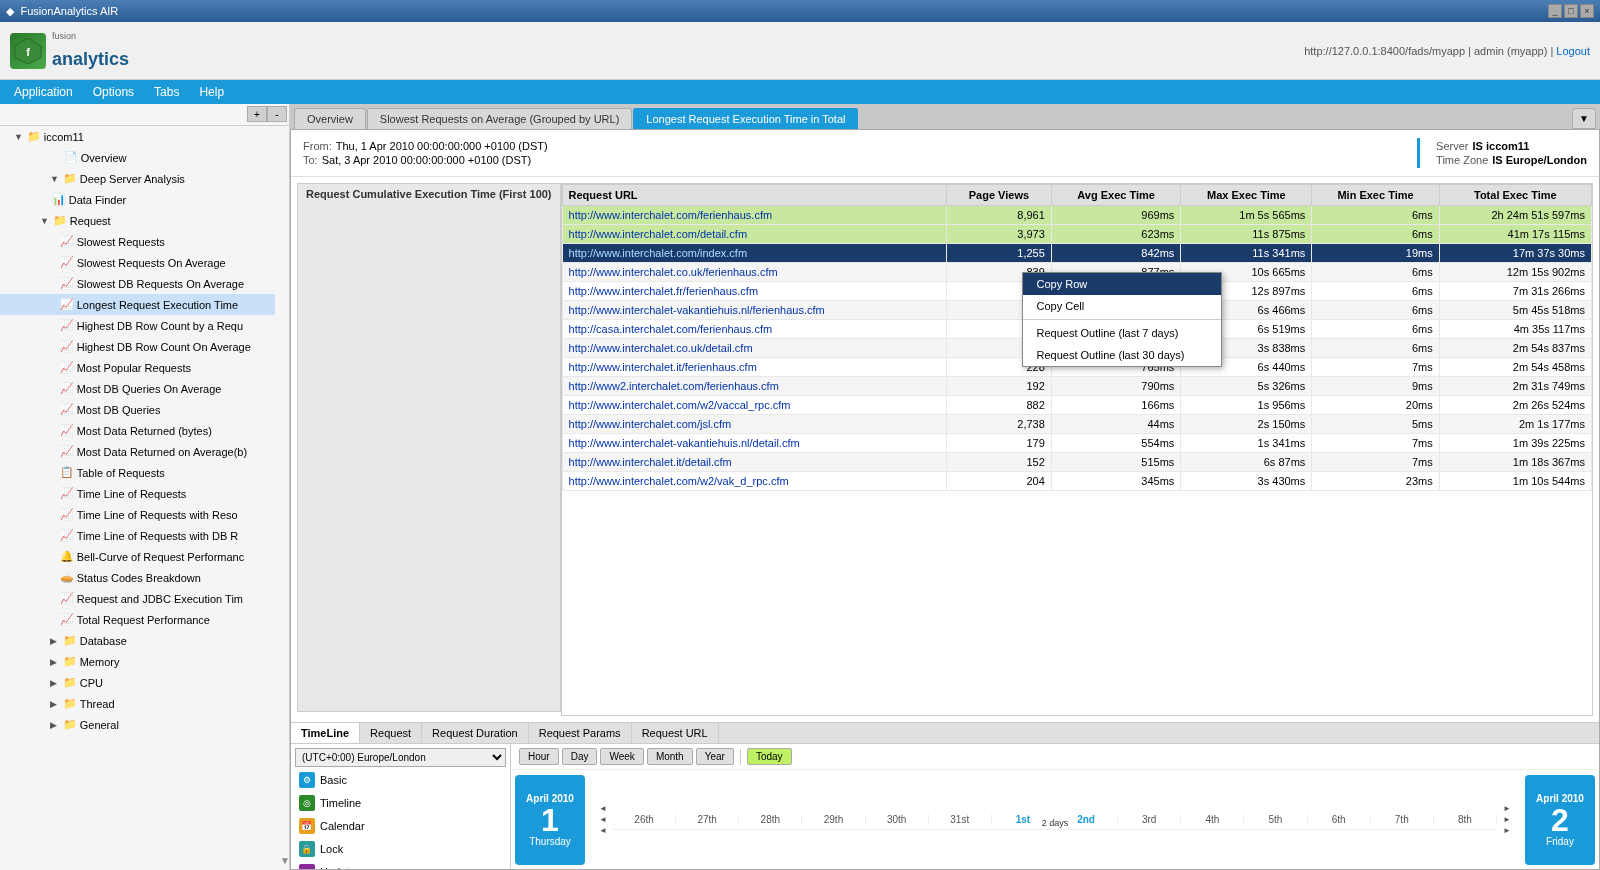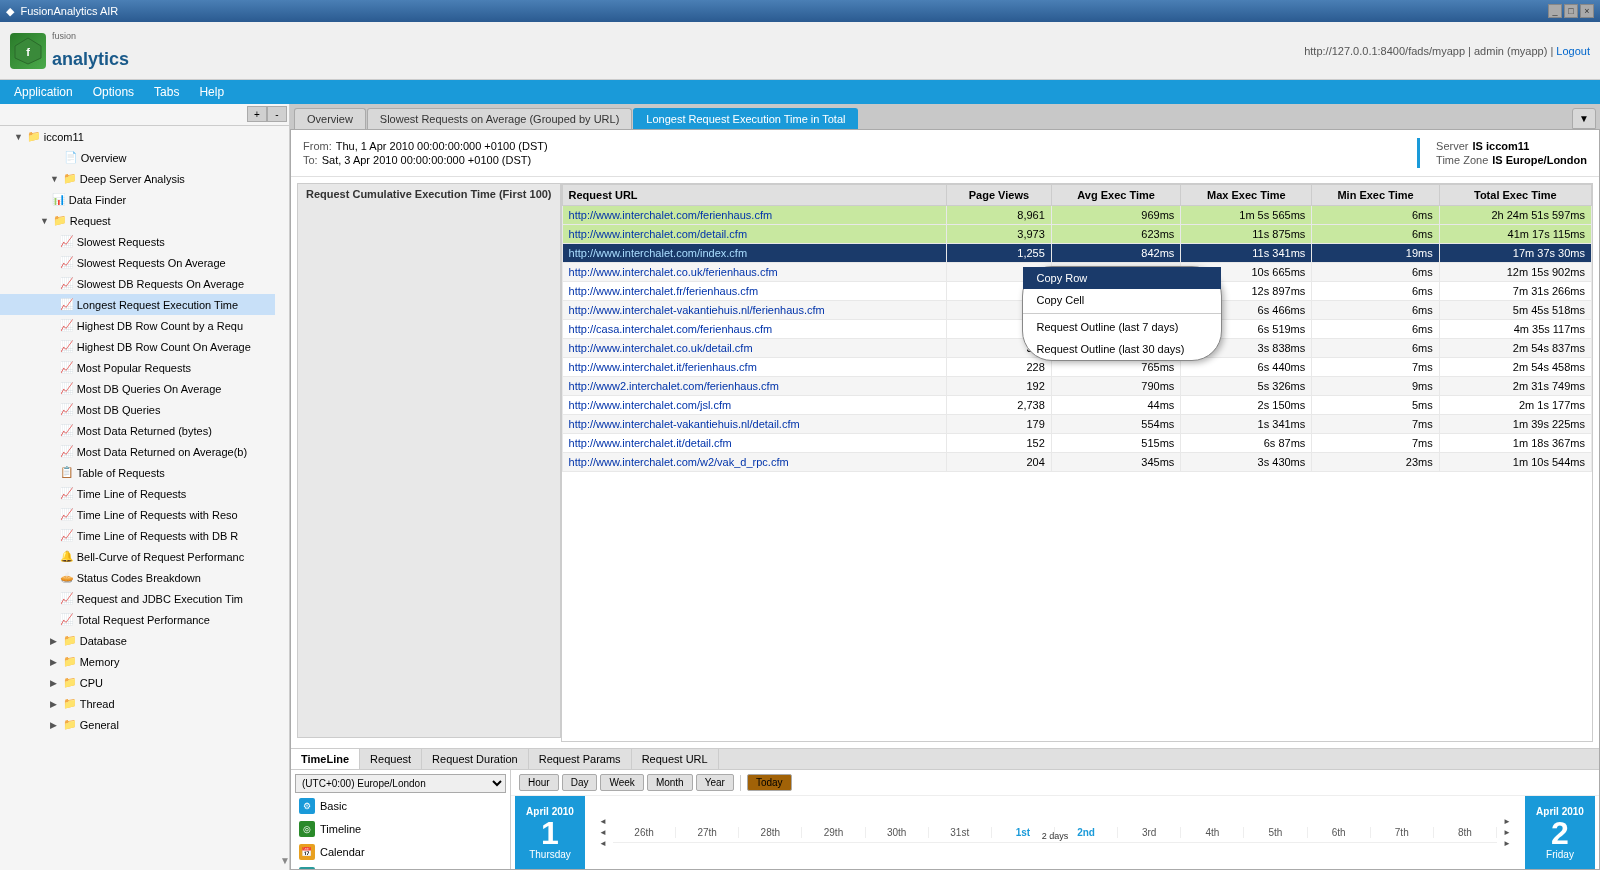--- a/index.html
+++ b/index.html
@@ -214,21 +214,21 @@
     .ctx-item {
       padding: 5px 14px;
       cursor: pointer;
       font-size: 11px;
     }
     .ctx-item.selected-ctx { background: #1a3a6a; color: white; }
     .ctx-separator { height: 1px; background: #ccc; margin: 2px 0; }
 
     
     #timeline-panel {
-      height: 121px;
+      height: 147px;
       border-top: 1px solid #ccc;
       background: white;
       display: flex;
       flex-direction: column;
     }
     #timeline-tabs {
       display: flex;
       background: #e0e0e0;
       border-bottom: 1px solid #ccc;
     }
@@ -292,21 +292,21 @@
       padding: 2px 8px;
       background: #e0e0e0;
       border: 1px solid #aaa;
       cursor: pointer;
       font-size: 10px;
       border-radius: 2px;
     }
     .tl-nav-separator { width: 1px; height: 16px; background: #ccc; margin: 0 3px; }
     .tl-nav-today {
       padding: 2px 8px;
-      background: #a16207;
+      background: #bef264;
       border: 1px solid #aaa;
       cursor: pointer;
       font-size: 10px;
       border-radius: 2px;
     }
 
     #timeline-chart {
       flex: 1;
       display: flex;
       align-items: center;
@@ -788,20 +788,28 @@
   </tr>
                 <tr>
     <td class="url-cell">http://www2.interchalet.com/ferienhaus.cfm</td>
     <td>192</td>
     <td>790ms</td>
     <td>5s 326ms</td>
     <td>9ms</td>
     <td>2m 31s 749ms</td>
   </tr>
                 <tr>
+    <td class="url-cell">http://www.interchalet.com/w2/vaccal_rpc.cfm</td>
+    <td>882</td>
+    <td>166ms</td>
+    <td>1s 956ms</td>
+    <td>20ms</td>
+    <td>2m 26s 524ms</td>
+  </tr>
+                <tr>
     <td class="url-cell">http://www.interchalet.com/jsl.cfm</td>
     <td>2,738</td>
     <td>44ms</td>
     <td>2s 150ms</td>
     <td>5ms</td>
     <td>2m 1s 177ms</td>
   </tr>
                 <tr>
     <td class="url-cell">http://www.interchalet-vakantiehuis.nl/detail.cfm</td>
     <td>179</td>
@@ -822,21 +830,21 @@
     <td class="url-cell">http://www.interchalet.com/w2/vak_d_rpc.cfm</td>
     <td>204</td>
     <td>345ms</td>
     <td>3s 430ms</td>
     <td>23ms</td>
     <td>1m 10s 544ms</td>
   </tr>
               </tbody>
           </table>
 
-          <div id="context-menu" style="left:460px;top:82px;border-radius:30px;">
+          <div id="context-menu" style="left:460px;top:88px;">
             <div class="ctx-item selected-ctx">Copy Row</div>
             <div class="ctx-item">Copy Cell</div>
             <div class="ctx-separator"></div>
             <div class="ctx-item">Request Outline (last 7 days)</div>
             <div class="ctx-item">Request Outline (last 30 days)</div>
           </div>
         </div>
       </div>
 
       <div id="timeline-panel">

